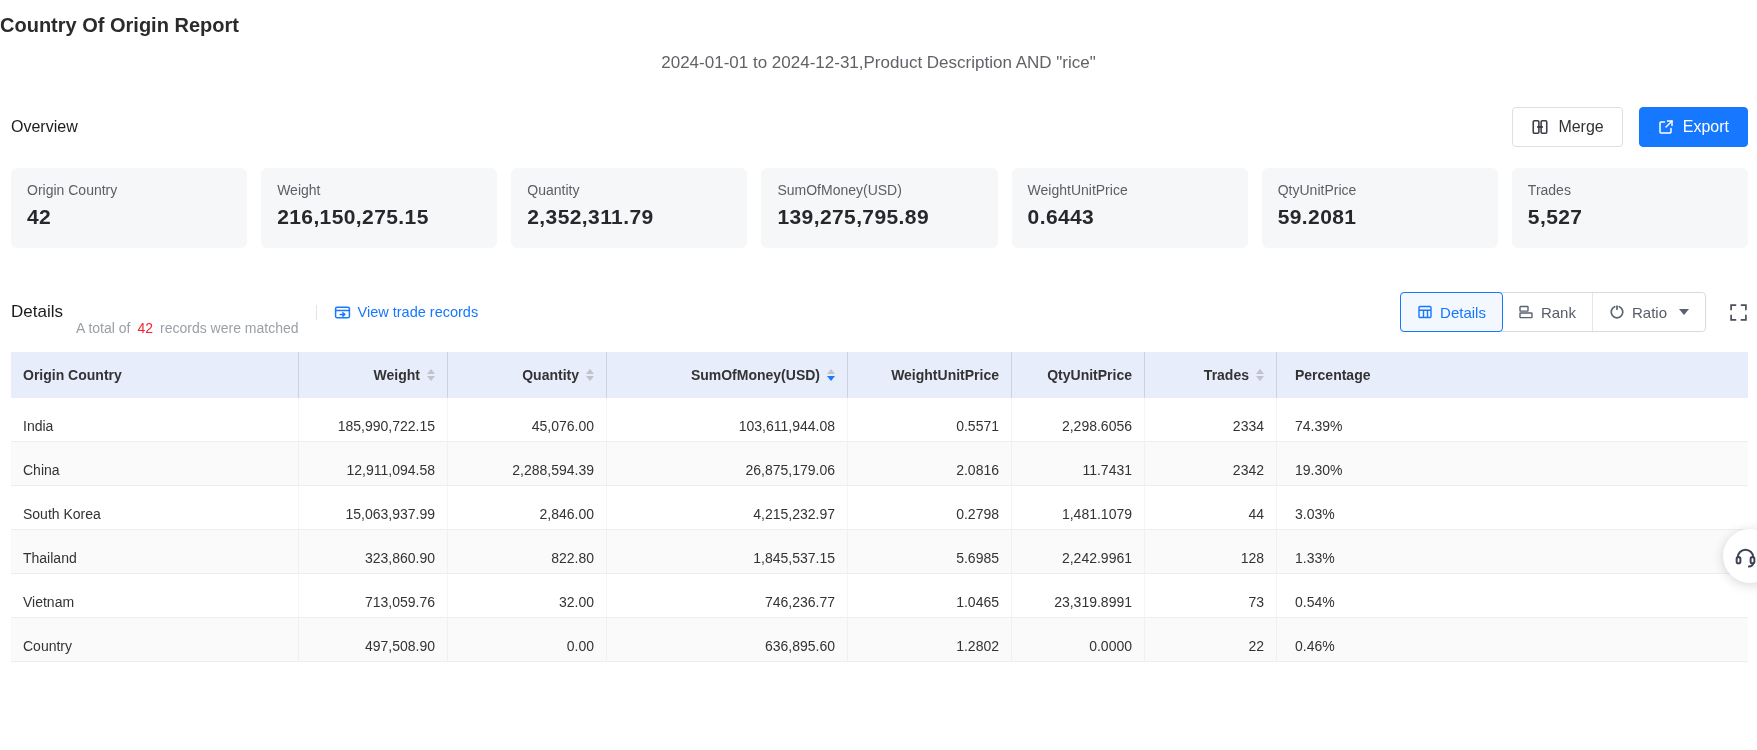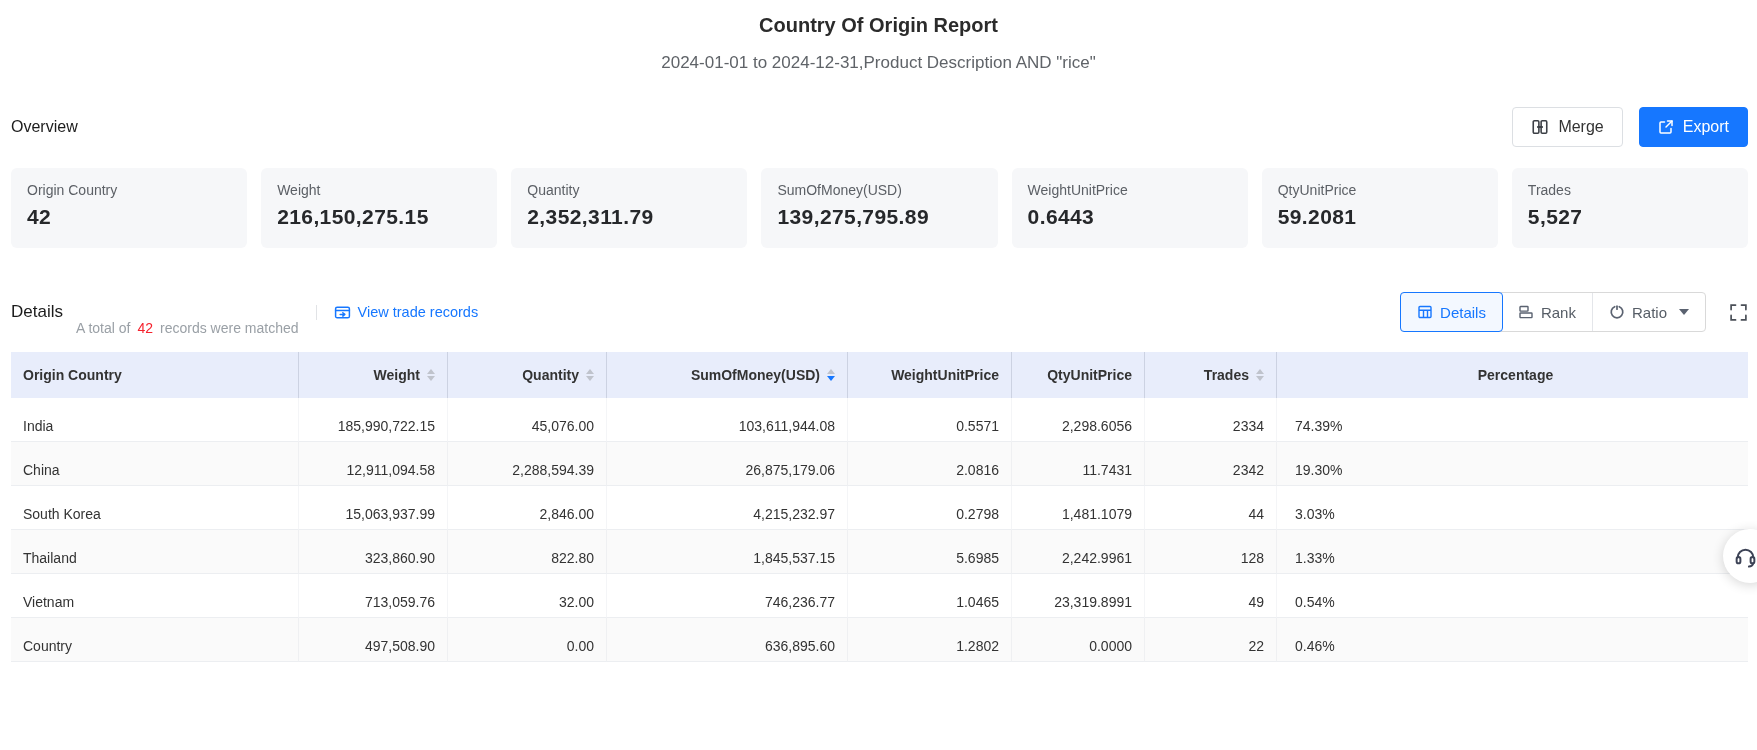--- a/index.html
+++ b/index.html
@@ -5,21 +5,20 @@
   * { box-sizing: border-box; margin: 0; padding: 0; }
   html, body { width: 1757px; height: 750px; overflow: hidden; }
   body {
     position: relative;
     background: #fff;
     font-family: "Liberation Sans", sans-serif;
     color: #333;
   }
   .page-title {
     padding-top: 12px;
-    text-align: center;
     font-size: 20px;
     line-height: 26px;
     font-weight: 700;
     color: #2b2b2b;
   }
   .page-subtitle {
     margin-top: 14px;
     text-align: center;
     font-size: 17px;
     line-height: 21px;
@@ -119,21 +118,21 @@
     grid-template-columns: 288px 149px 159px 241px 164px 133px 132px 1fr;
   }
   .thead { background: #e8edfb; height: 46px; }
   .th {
     display: flex; align-items: center;
     padding: 0 12px;
     font-size: 14px; font-weight: 700; color: #333;
     border-right: 1px solid #ccd2e2;
     white-space: nowrap; overflow: hidden;
   }
-  .th:last-child { border-right: none; padding-left: 18px; justify-content: center; }
+  .th:last-child { border-right: none; padding-left: 18px; }
   .thead > .th:nth-child(n+2):nth-child(-n+7) { justify-content: flex-end; }
   .trow { background: #fff; }
   .trow.alt { background: #fafafa; }
   .td {
     height: 44px; line-height: 57px;
     padding: 0 12px;
     font-size: 14px; color: #333;
     border-right: 1px solid rgba(40,60,100,0.05);
     border-bottom: 1px solid #eceef1;
     white-space: nowrap; overflow: hidden;
@@ -367,21 +366,21 @@
           <div class="td">128</div>
           <div class="td">1.33%</div>
         </div>
         <div class="trow">
           <div class="td">Vietnam</div>
           <div class="td">713,059.76</div>
           <div class="td">32.00</div>
           <div class="td">746,236.77</div>
           <div class="td">1.0465</div>
           <div class="td">23,319.8991</div>
-          <div class="td">49</div>
+          <div class="td">73</div>
           <div class="td">0.54%</div>
         </div>
         <div class="trow alt">
           <div class="td">Country</div>
           <div class="td">497,508.90</div>
           <div class="td">0.00</div>
           <div class="td">636,895.60</div>
           <div class="td">1.2802</div>
           <div class="td">0.0000</div>
           <div class="td">22</div>

